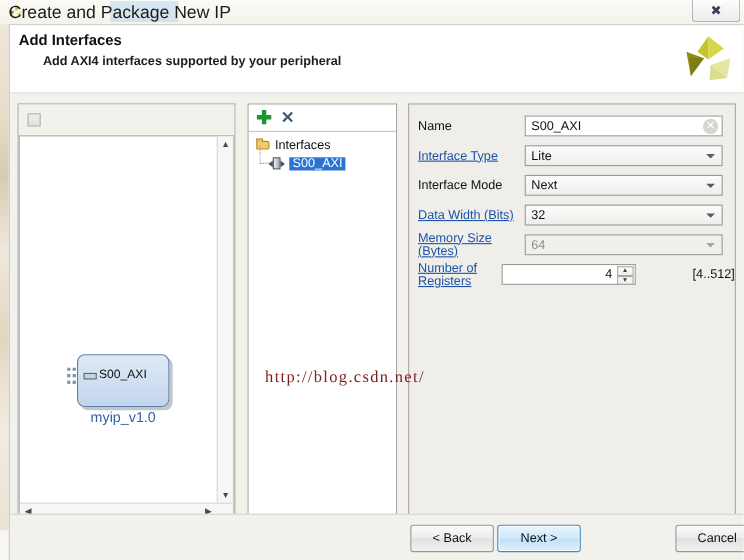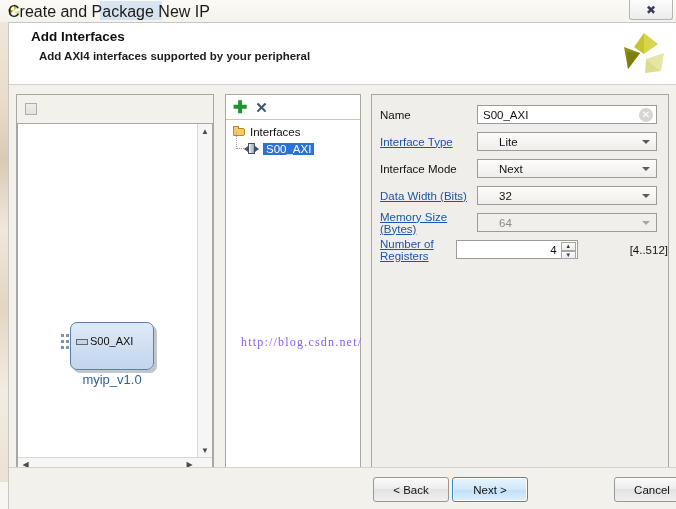--- a/index.html
+++ b/index.html
@@ -71,21 +71,21 @@
 
   
   #header {
     position: absolute; left: 0; top: 0;
     width: 667px; height: 62px;
     background: #ffffff;
     border-bottom: 1px solid #d4d2cc;
     box-sizing: border-box;
   }
   #header-title {
-    position: absolute; left: 22px; top: 6px;
+    position: absolute; left: 8px; top: 6px;
     font-size: 13.5px; font-weight: bold; color: #101010;
   }
   #header-sub {
     position: absolute; left: 30px; top: 27px;
     font-size: 11.5px; color: #1d1d1d; font-weight: bold;
   }
   #xlogo {
     position: absolute; right: 12px; top: 10px;
     width: 44px; height: 46px;
   }
@@ -273,21 +273,21 @@
     position: absolute; right: 3px; top: 2px;
     width: 14px; height: 14px; border-radius: 50%;
     background: #d6d5d2; color: #ffffff;
     font-size: 10px; line-height: 14px; text-align: center;
   }
   .combo {
     background: linear-gradient(to bottom,#fcfcfc,#efeeeb);
     border: 1px solid #9d9b96;
     display: flex; align-items: center;
     font-size: 11.5px; color: #121212;
-    padding-left: 21px;
+    padding-left: 5px;
   }
   .combo.disabled { color: #8c8a86; background: #f0efec; }
   .combo .arrow {
     position: absolute; right: 6px; top: 7px;
     width: 0; height: 0;
     border-left: 4px solid transparent; border-right: 4px solid transparent;
     border-top: 4px solid #5a5a5a;
   }
   .combo.disabled .arrow { border-top-color: #a8a6a2; }
   .spin {
@@ -308,21 +308,21 @@
     border: 1px solid #a9a7a3;
     display: flex; align-items: center; justify-content: center;
     box-sizing: border-box;
   }
   .spin-btn .t { font-size: 6px; color: #3c3c3c; line-height: 1; }
 
   
   #watermark {
     position: absolute; left: 232px; top: 250px;
     font-family: "Liberation Serif", serif;
-    font-size: 12px; color: #8b5cf6;
+    font-size: 15px; color: #7f1d1d;
     letter-spacing: 1.2px;
     white-space: nowrap;
   }
 
   
   #footer {
     position: absolute; left: 0; bottom: 0;
     width: 667px; height: 42px;
     background: #f2f1ec;
     border-top: 1px solid #d4d2cc;

